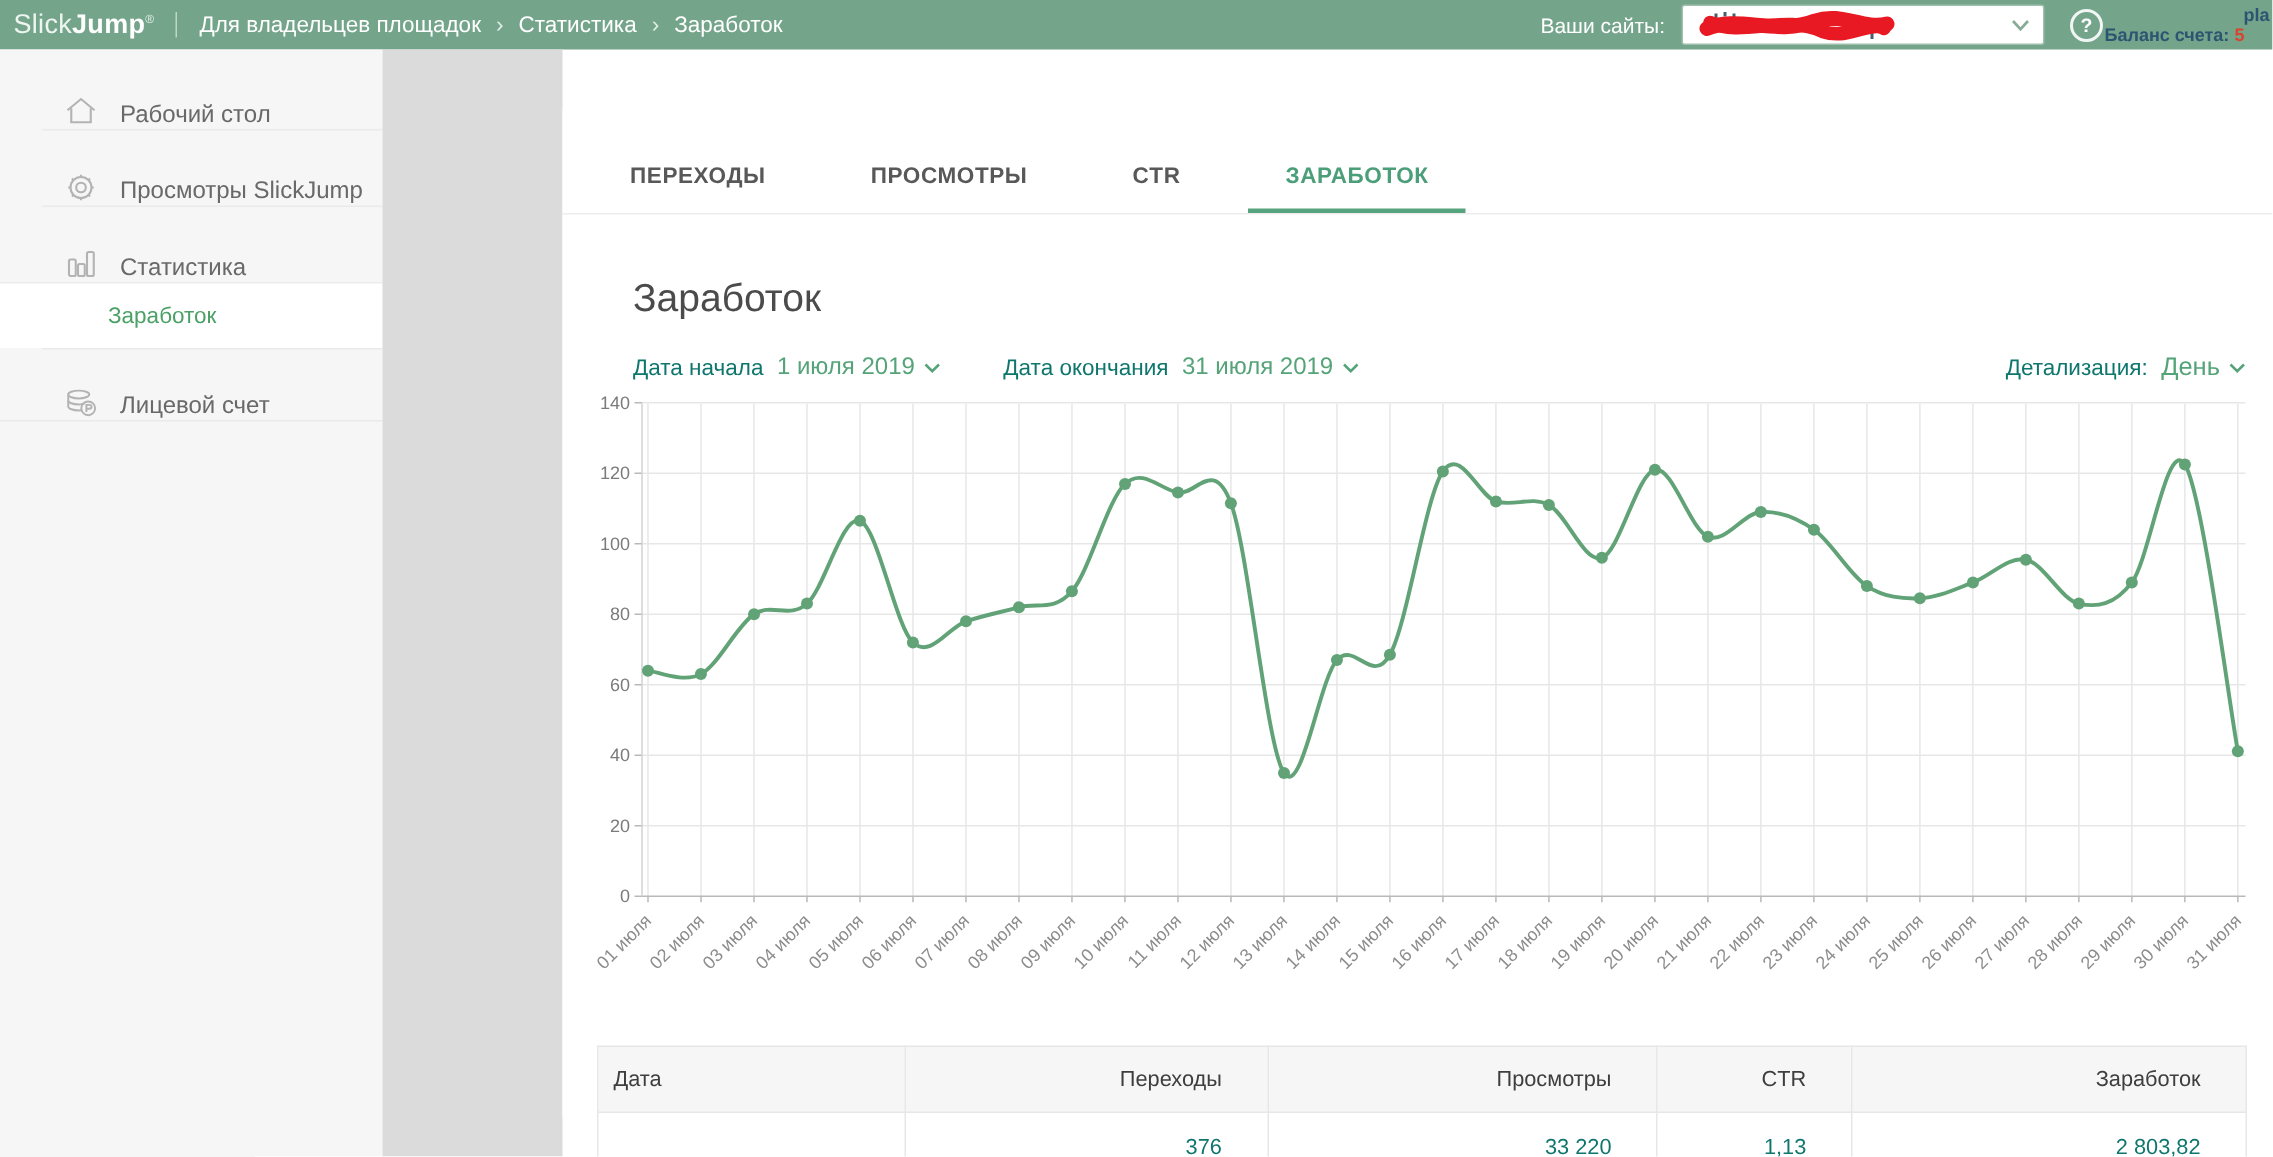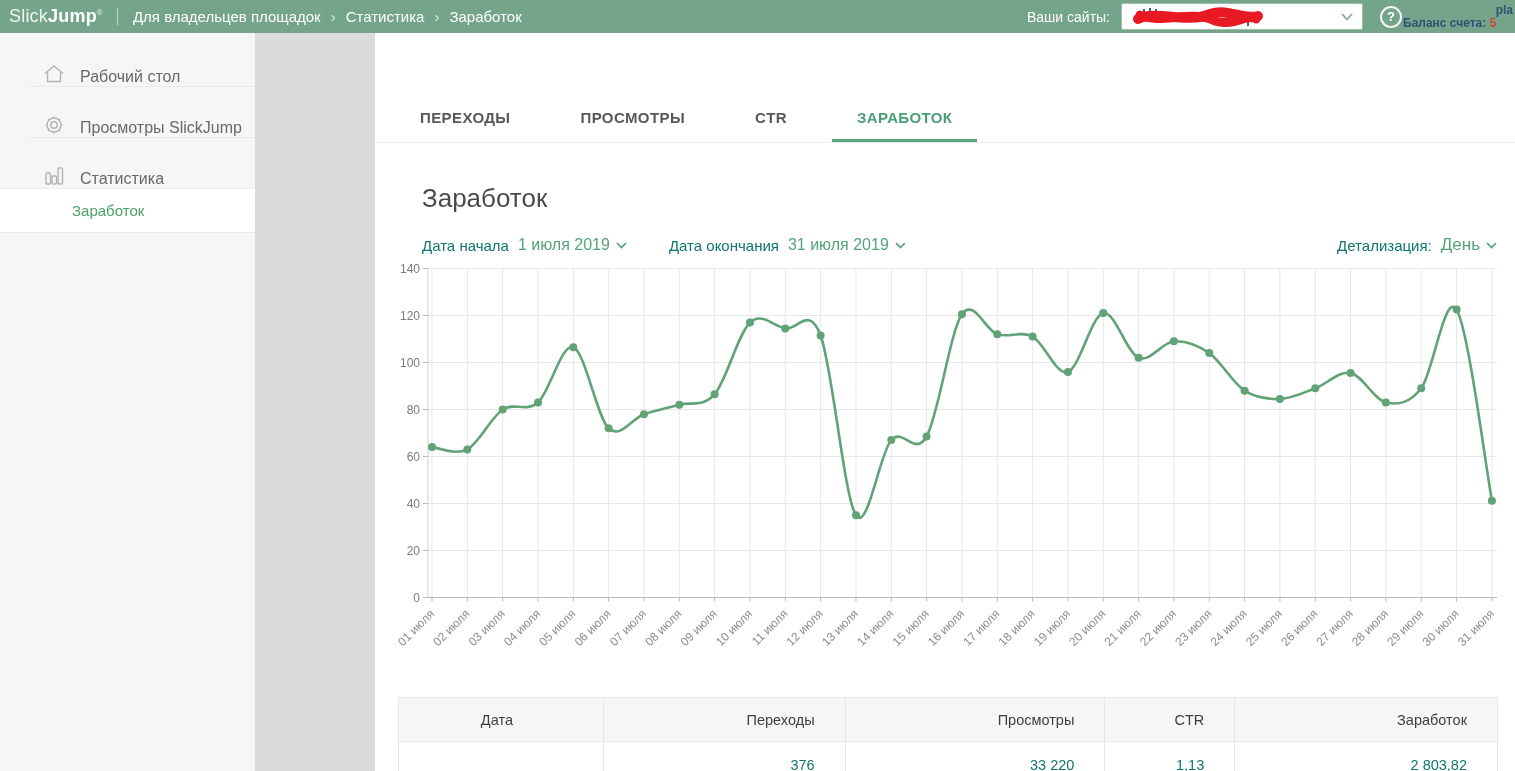--- a/index.html
+++ b/index.html
@@ -59,21 +59,21 @@
   .ctl-gap { width:42px; }
   .detail { margin-left:auto; display:flex; align-items:center; }
   .detail .ctl-value { font-size:17px; }
 
   .chart-wrap { margin-top:7px; }
   .chart-wrap svg { display:block; }
 
   .data-table { margin:27px 0 0 23px; border-collapse:collapse; width:1100px; font-size:14.5px; }
   .data-table th, .data-table td { border:1px solid #e7e7e7; }
   .data-table th { background:#f6f6f6; height:44px; font-weight:400; color:#3e3e3e; text-align:right; padding-right:30px; }
-  .data-table th.c-date { text-align:center; padding-left:22px; }
+  .data-table th.c-date { text-align:left; padding-left:10px; }
   .data-table td { height:47px; text-align:right; padding-right:30px; color:#4a4a4a; }
   .data-table td.c-date { text-align:left; padding-left:22px; color:#585858; }
   .data-table tr.totals td { font-weight:400; color:#0f766e;text-align:right; }
   .c-date{width:205px;} .c-clicks{width:242px;} .c-views{width:260px;} .c-ctr{width:130px;} .c-earn{width:263px;}
 </style>
 </head>
 <body>
 
 <div class="app">
 
@@ -126,20 +126,30 @@
     <div class="side-item">
       <svg class="ic" viewBox="0 0 24 24" fill="none" stroke="#b3b3b3" stroke-width="1.4">
           <rect x="4" y="9" width="4.5" height="11" rx="1"></rect>
           <rect x="10" y="12" width="4.5" height="8" rx="1"></rect>
           <rect x="16" y="4" width="4.5" height="16" rx="1"></rect>
         </svg>
       <span>Статистика</span>
     </div>
     <div class="side-sub active">
       <span>Заработок</span>
+    </div>
+    <div class="side-item" style="height:48px;">
+      <svg class="ic" viewBox="0 0 24 24" fill="none" stroke="#b3b3b3" stroke-width="1.3">
+          <ellipse cx="10.5" cy="7" rx="7" ry="2.6"></ellipse>
+          <path d="M3.5,7 V11 C3.5,12.4 6.6,13.6 10.5,13.6 C12,13.6 13.3,13.4 14.4,13.1"></path>
+          <path d="M3.5,11 V15 C3.5,16.4 6.6,17.6 10.5,17.6 C11.3,17.6 12,17.6 12.8,17.5"></path>
+          <circle cx="16.8" cy="16.2" r="4.6"></circle>
+          <path d="M15.6,18.6 V13.9 H17.6 C18.5,13.9 19,14.5 19,15.2 C19,15.9 18.5,16.5 17.6,16.5 H15.2"></path>
+        </svg>
+      <span>Лицевой счет</span>
     </div>
     <div class="side-end"></div>
   </aside>
 
   <div class="gray-strip"></div>
 
   <main class="main">
     <div class="tabbar">
       <div class="tab">ПЕРЕХОДЫ</div>
       <div class="tab">ПРОСМОТРЫ</div>

